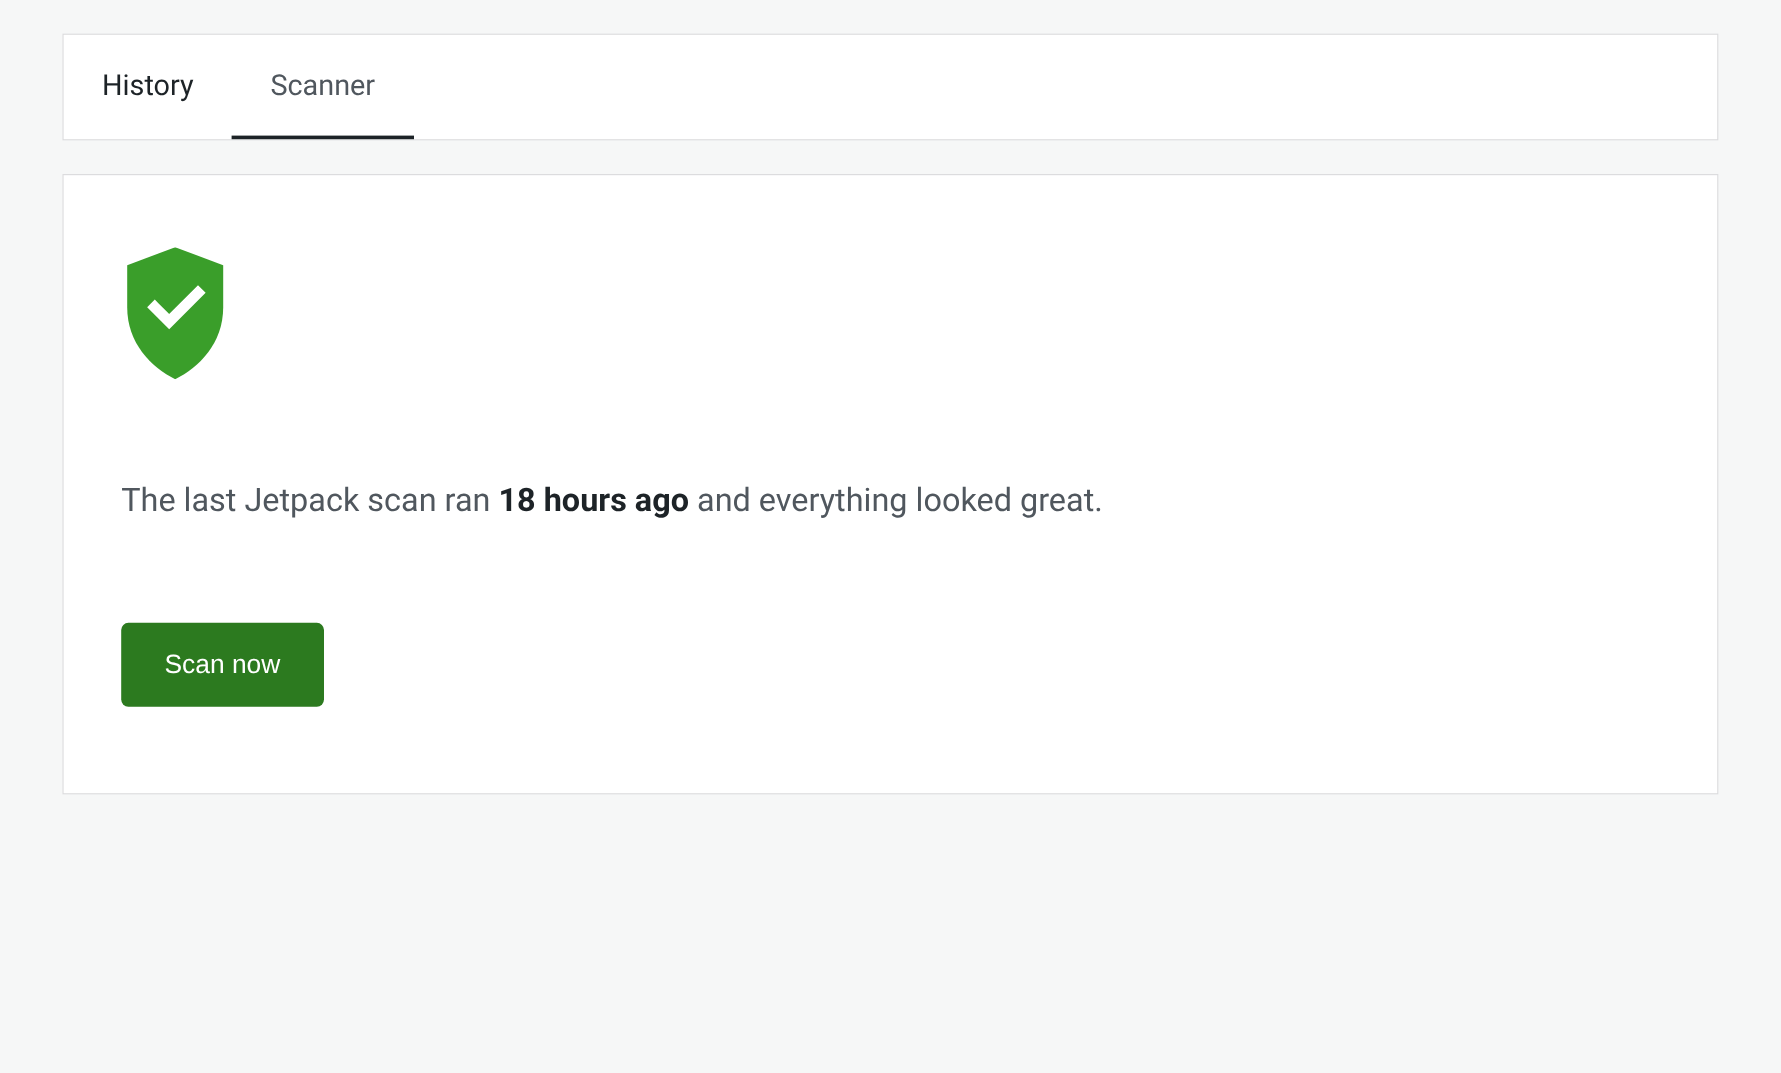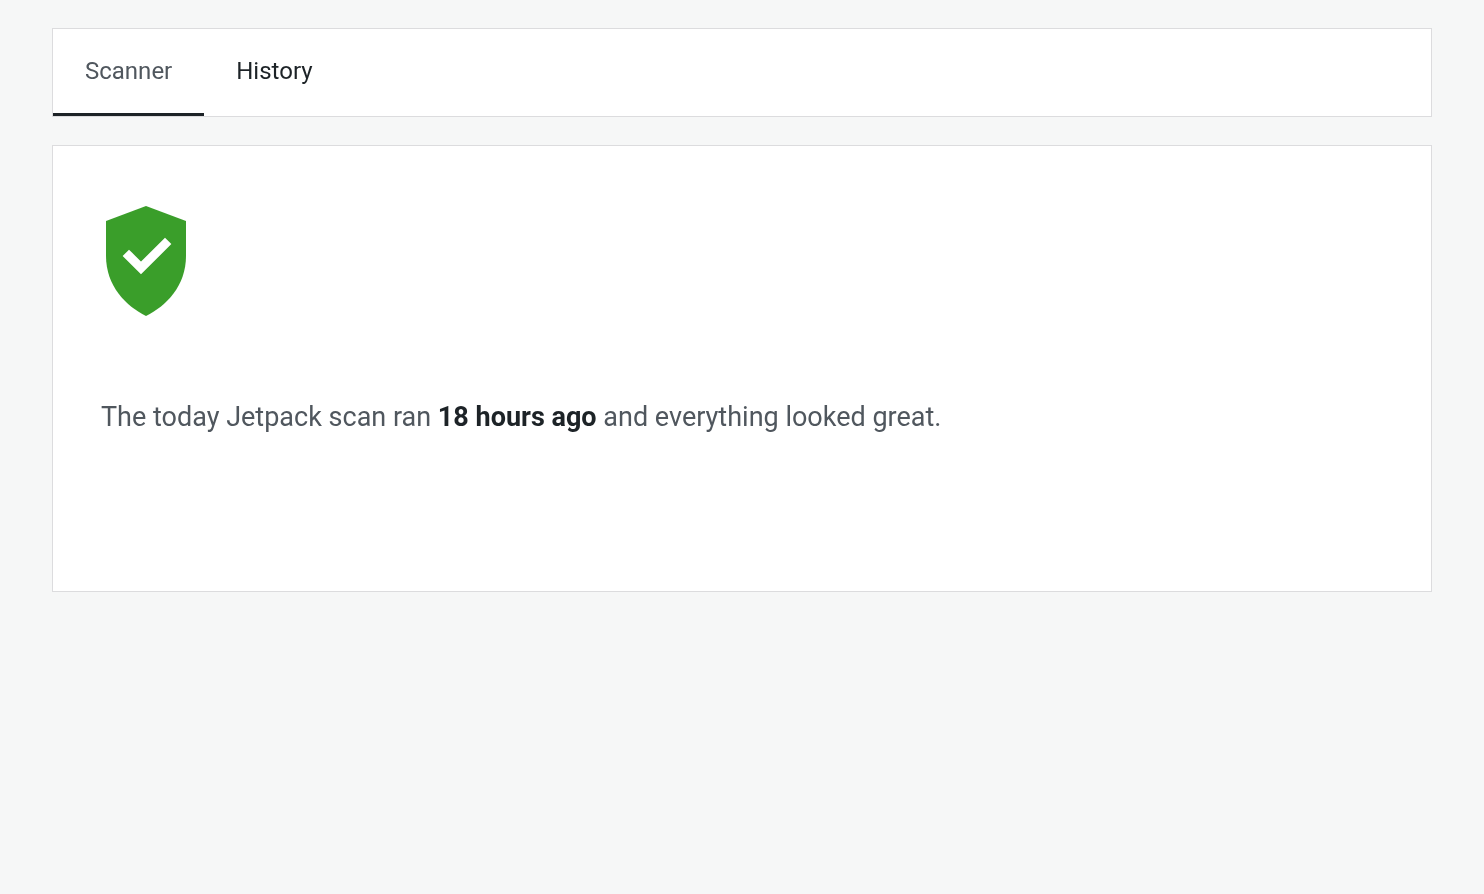--- a/index.html
+++ b/index.html
@@ -65,30 +65,31 @@
       padding: 22px 36px;
       font-size: 22px;
       font-weight: 500;
       cursor: pointer;
     }
   </style>
 </head>
 <body>
 
 <div class="tabs-card">
+  <div class="tab">History</div>
   <div class="tab active">Scanner</div>
-  <div class="tab">History</div>
 </div>
 
 <div class="content-card">
   <div class="shield-icon">
     <svg viewBox="0 0 90 110" width="90" height="110">
       <path d="M45 0 L85 15 L85 50 C85 80 65 100 45 110 C25 100 5 80 5 50 L5 15 Z" fill="#3a9e2a"></path>
       <path d="M28 50 L40 62 L64 38" stroke="#fff" stroke-width="9" fill="none" stroke-linecap="square"></path>
     </svg>
   </div>
 
 
   <p class="description">
-    <span>The today Jetpack scan ran </span><b>18 hours ago</b><span> and everything looked great.</span><br>
+    <span>The last Jetpack scan ran </span><b>18 hours ago</b><span> and everything looked great.</span><br>
   </p>
 
+  <button class="scan-button">Scan now</button>
 </div>
 
 </body></html>

